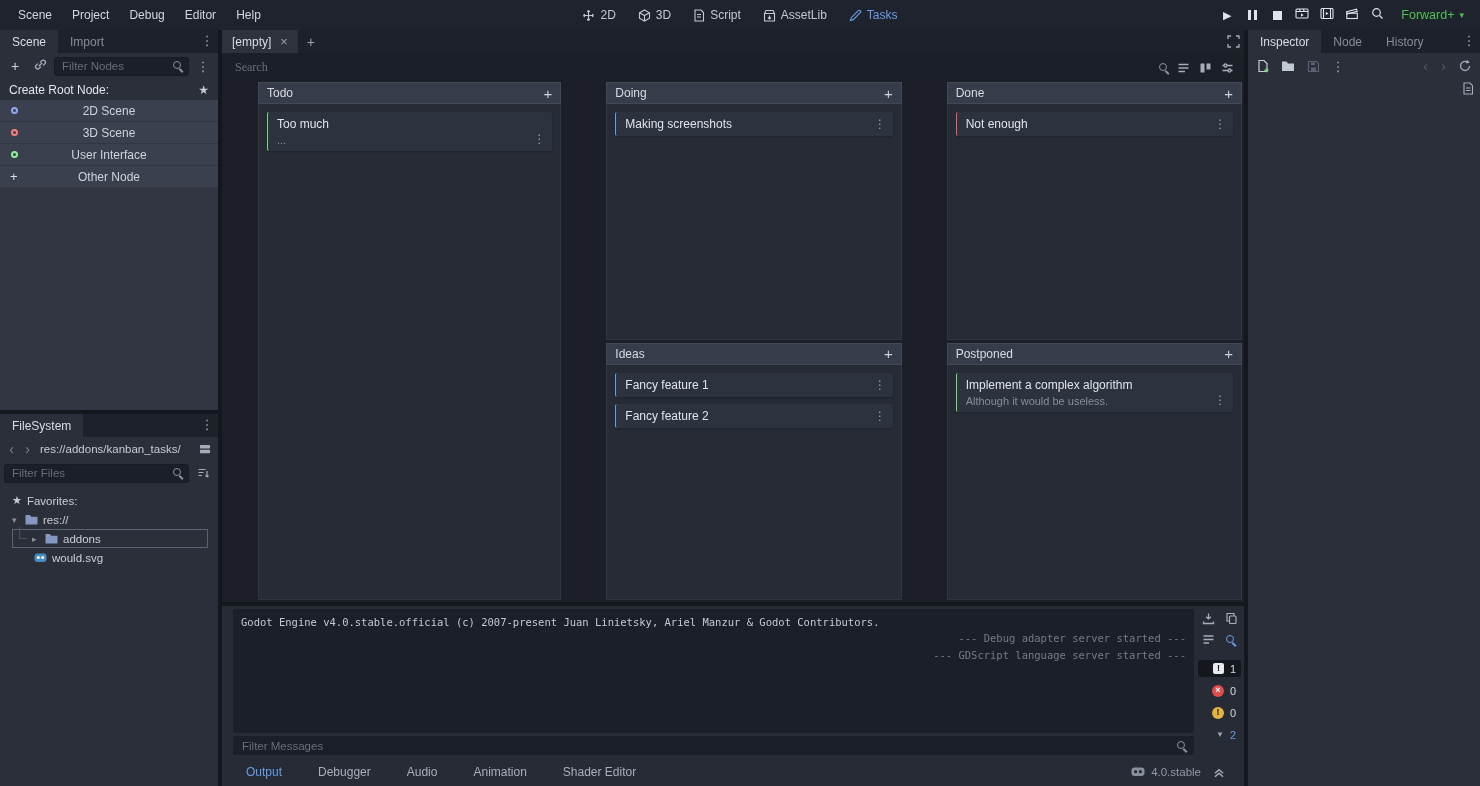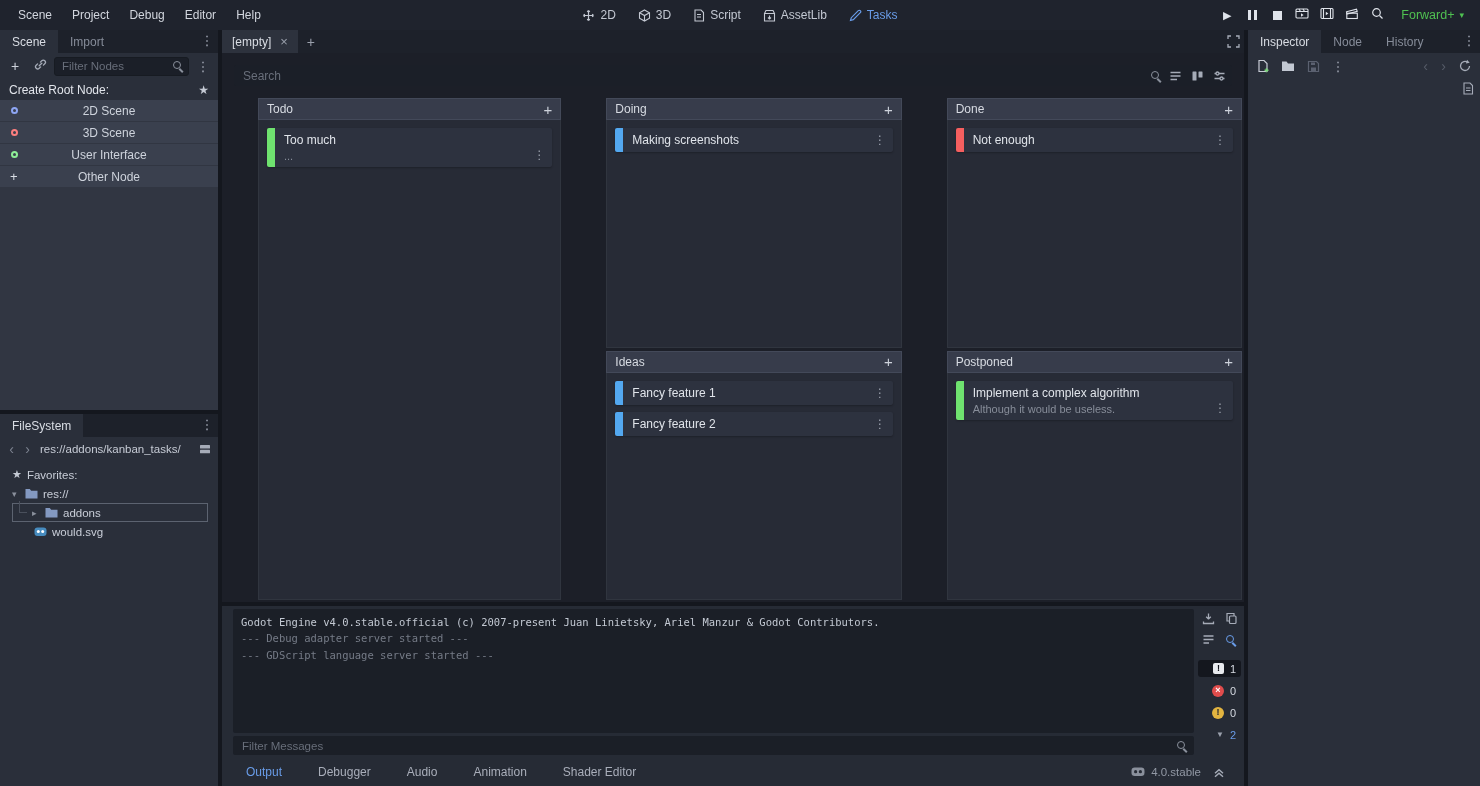--- a/index.html
+++ b/index.html
@@ -99,47 +99,47 @@
   .tree-row svg{ flex:none; display:block; }
 
   
   .scenetabs{ height:23px; flex:none; background:var(--strip); display:flex; align-items:center; }
   .scenetab{ height:100%; display:flex; align-items:center; gap:9px; padding:0 10px; background:#2d323d; color:#d9dde4; }
   .closex{ color:#9aa0ac; font-size:13px; }
   .scenetabs .ibtn{ margin-left:2px; }
 
   
   .boardwrap{ flex:1; background:#1c1f28; display:flex; flex-direction:column; min-height:0; }
-  .board-search{ flex:none; position:relative; height:21px; margin:12px; background:var(--field); border-radius:2px; }
+  .board-search{ flex:none; position:relative; height:21px; margin:4px; background:var(--field); border-radius:2px;font-family:Liberation Serif, serif; }
   .board-search input{ position:absolute; inset:0; background:transparent; border:none; outline:none; color:var(--text);
     font-family:inherit; font-size:12px; padding:0 110px 0 9px; }
   .board-search input::placeholder{ color:#686e7a; }
   .bs-icons{ position:absolute; right:4px; top:0; height:100%; display:flex; align-items:center; gap:4px; }
   .board{ flex:1; display:grid; grid-template-columns:1fr 1fr 1fr; gap:3px; padding:0 2px 2px; min-height:0; }
   .kstack{ display:flex; flex-direction:column; gap:3px; min-height:0;margin-left:8px; }
   .kcol{ display:flex; flex-direction:column; min-height:0;padding-left:34px; }
   .kstack .kcol{ flex:1; }
   .kcol-head{ flex:none; height:22px; background:var(--colhead); border:1px solid #434959; display:flex; align-items:center; padding:0 8px; }
   .kcol-title{ flex:1; color:#d7dbe2; }
   .kcol-add{ font-size:15px; color:#cdd2db; line-height:1; }
   .kcol-body{ flex:1; background:var(--colbody); border:1px solid #30353f; border-top:none; padding:8px; display:flex; flex-direction:column; gap:7px; overflow:hidden; }
-  .kcard{ flex:none; background:var(--card); border-left:8px solid #0f766e; border-radius:2px; padding:5px 7px 5px 9px;
+  .kcard{ flex:none; background:var(--card); border-left:1px solid #0f766e; border-radius:2px; padding:5px 7px 5px 9px;
     display:flex; align-items:flex-end; box-shadow:0 1px 2px rgba(0,0,0,.25); }
   .kmain{ flex:1; min-width:0; }
   .kt{ font-size:12px; color:#e0e4ea; }
   .kd{ font-size:11px; color:#878d99; margin-top:3px; }
   .kdots{ color:#9aa0ac; font-size:12px; margin-left:8px; }
 
   
   .outputpanel{ flex:none; height:152px; margin-top:4px; background:var(--panel2); padding:3px; display:flex; }
   .op-left{ flex:1; display:flex; flex-direction:column; min-width:0;margin-left:8px; }
   .console{ flex:1; background:var(--console); border-radius:2px; padding:5px 8px;
     font-family:"DejaVu Sans Mono", monospace; font-size:10.5px; line-height:1.55; overflow:hidden; }
   .cline{ white-space:nowrap; color:#c3c9d3; }
-  .cline.dim{ color:#757b87; }
+  .cline.dim{ color:#757b87;text-align:right; }
   .msg-filter{ flex:none; position:relative; height:19px; margin-top:3px; background:var(--console); border-radius:2px; }
   .msg-filter input{ position:absolute; inset:0; background:transparent; border:none; outline:none; color:var(--text);
     font-family:inherit; font-size:11.5px; padding:0 24px 0 9px; }
   .msg-filter input::placeholder{ color:#686e7a; }
   .msg-filter .i-search{ position:absolute; right:6px; top:3.5px; }
   .op-rail{ width:47px; flex:none; display:flex; flex-direction:column; padding-left:4px; }
   .rail-icons{ display:grid; grid-template-columns:21px 21px; gap:2px; justify-content:center; }
   .rail-icons .ibtn{ width:21px; height:19px; }
   .ibtn.accent, .ibtn.accent .i-search{ color:var(--accent); }
   .badges{ margin-top:11px; display:flex; flex-direction:column; gap:5px; }
@@ -340,20 +340,31 @@
           <span class="navarrow">‹</span>
           <span class="navarrow">›</span>
           <div class="fs-path">res://addons/kanban_tasks/</div>
           <div class="ibtn sm">
               <svg width="12" height="12" viewBox="0 0 12 12" fill="currentColor">
                 <rect x="1" y="2" width="10" height="3.4" rx="0.5"></rect>
                 <rect x="1" y="6.8" width="10" height="3.4" rx="0.5"></rect>
               </svg>
             </div>
         </div>
+        <div class="dtoolbar">
+          <div class="search-field">
+            <input placeholder="Filter Files" style="">
+            <span class="i-search"></span>
+          </div>
+          <div class="ibtn">
+              <svg width="13" height="12" viewBox="0 0 13 12" fill="none" stroke="currentColor" stroke-width="1.2">
+                <path d="M1.5 2.5h7M1.5 5.5h5M1.5 8.5h3.5M10 4v6M10 10L8.5 8.5M10 10l1.5-1.5"></path>
+              </svg>
+            </div>
+        </div>
         <div class="fs-tree">
           <div class="tree-row">
             <span class="star" style="font-size:11px">★</span>
             <span>Favorites:</span>
           </div>
           <div class="tree-row">
             <span class="arrow">▾</span>
             <span>
                 <svg width="13" height="11" viewBox="0 0 13 11">
                   <path d="M0.5 1h4.3L6.2 2.8h6.3V10.5H0.5z" fill="#8399c1"></path>

